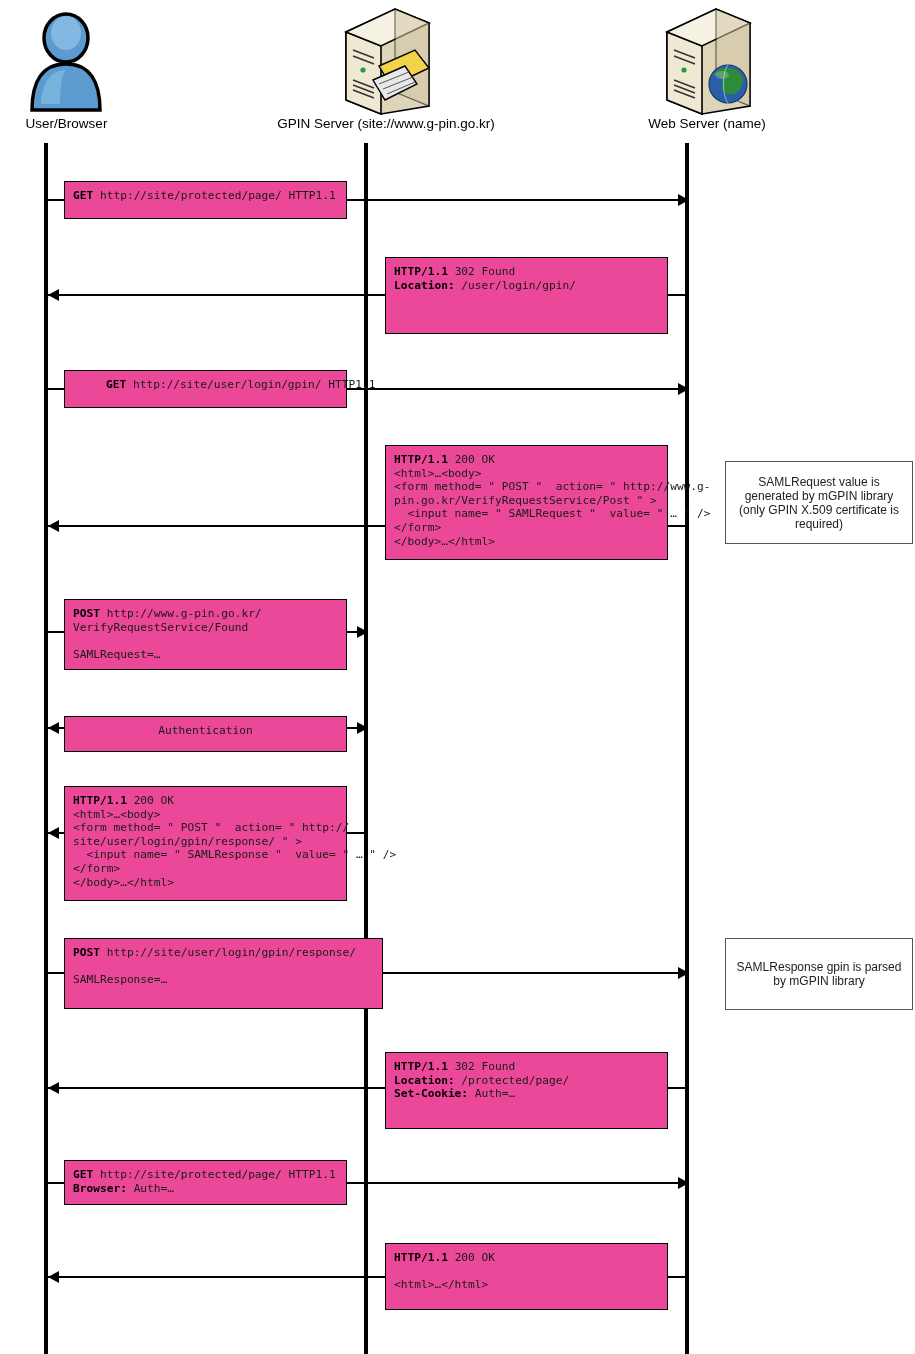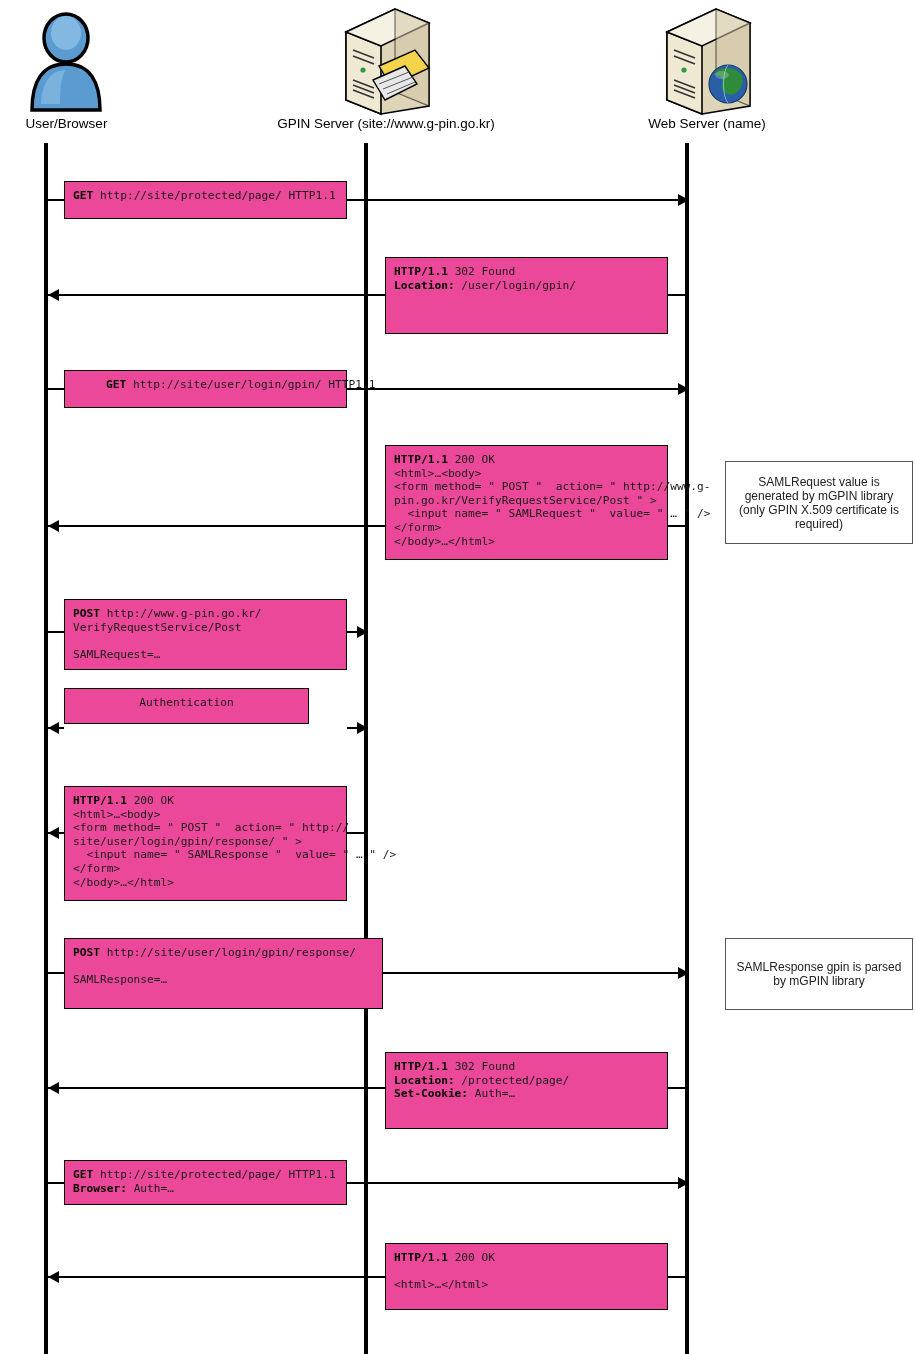--- a/index.html
+++ b/index.html
@@ -131,27 +131,27 @@
     <div class="msg-line" style="left: 48px; top: 525px; width: 337px;"></div>
     <div class="msg-line" style="left: 668px; top: 525px; width: 21px;"></div>
     <div class="arrow left" style="top: 520px; left: 48px;"></div>
     <div class="box" style="left: 385px; top: 445px; width: 283px; height: 115px;">
       <div class="box-text pad"><div><b>HTTP/1.1</b> 200 OK</div><div>&lt;html&gt;…&lt;body&gt;</div><div>&lt;form method= " POST "  action= " http://www.g-</div><div>pin.go.kr/VerifyRequestService/Post " &gt;</div><div>  &lt;input name= " SAMLRequest "  value= " … " /&gt;</div><div>&lt;/form&gt;</div><div>&lt;/body&gt;…&lt;/html&gt;</div></div>
     </div>
     <div class="msg-line" style="left: 48px; top: 631px; width: 16px;"></div>
     <div class="msg-line" style="left: 347px; top: 631px; width: 21px;"></div>
     <div class="arrow right" style="top: 626px; left: 357px;"></div>
     <div class="box" style="left: 64px; top: 599px; width: 283px; height: 71px;">
-      <div class="box-text pad"><div><b>POST</b> http://www.g-pin.go.kr/</div><div>VerifyRequestService/Post</div><div>&nbsp;</div><div>SAMLRequest=…</div></div>
+      <div class="box-text pad"><div><b>POST</b> http://www.g-pin.go.kr/</div><div>VerifyRequestService/Found</div><div>&nbsp;</div><div>SAMLRequest=…</div></div>
     </div>
     <div class="msg-line" style="left: 48px; top: 727px; width: 16px;"></div>
     <div class="msg-line" style="left: 347px; top: 727px; width: 21px;"></div>
     <div class="arrow right" style="top: 722px; left: 357px;"></div>
     <div class="arrow left" style="top: 722px; left: 48px;"></div>
-    <div class="box" style="left: 64px; top: 688px; width: 245px; height: 36px;">
+    <div class="box" style="left: 64px; top: 716px; width: 283px; height: 36px;">
       <div class="box-text pad centered"><div>Authentication</div></div>
     </div>
     <div class="msg-line" style="left: 48px; top: 832px; width: 16px;"></div>
     <div class="msg-line" style="left: 347px; top: 832px; width: 21px;"></div>
     <div class="arrow left" style="top: 827px; left: 48px;"></div>
     <div class="box" style="left: 64px; top: 786px; width: 283px; height: 115px;">
       <div class="box-text pad"><div><b>HTTP/1.1</b> 200 OK</div><div>&lt;html&gt;…&lt;body&gt;</div><div>&lt;form method= " POST "  action= " http://</div><div>site/user/login/gpin/response/ " &gt;</div><div>  &lt;input name= " SAMLResponse "  value= " … " /&gt;</div><div>&lt;/form&gt;</div><div>&lt;/body&gt;…&lt;/html&gt;</div></div>
     </div>
     <div class="msg-line" style="left: 48px; top: 972px; width: 16px;"></div>
     <div class="msg-line" style="left: 347px; top: 972px; width: 342px;"></div>

